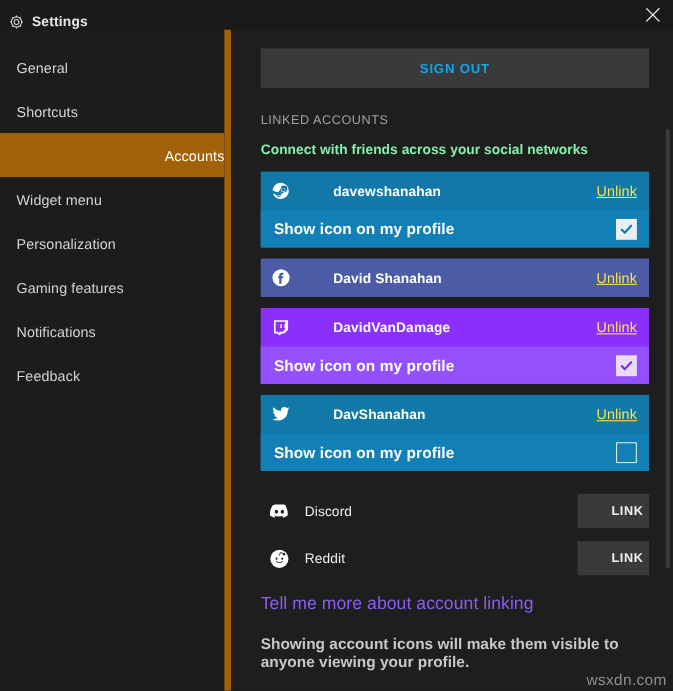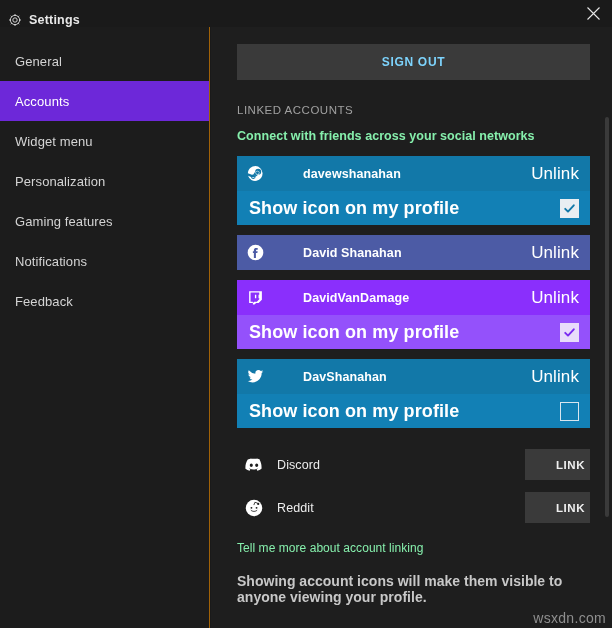--- a/index.html
+++ b/index.html
@@ -26,45 +26,45 @@
     position: absolute; right: 0; top: 0; width: 38px; height: 27px;
     display: flex; align-items: center; justify-content: center;
     cursor: pointer;
   }
   .close-btn svg { display: block; }
 
   
   .sidebar {
     position: absolute; top: 27px; left: 0; width: 210px; height: 601px;
     background: #1c1c1c;
-    border-right: 1px solid #a16207;
+    border-right: 6px solid #a16207;
     padding-top: 14px;
   }
   .side-item {
     height: 40px; display: flex; align-items: center;
     padding-left: 15px;
     font-size: 13px; color: #d4d4d4;
     cursor: pointer;
     letter-spacing: .1px;
   }
-  .side-item.active { background: #6d28d9; color: #ffffff; }
+  .side-item.active { background: #a16207; color: #ffffff; justify-content: flex-end; }
 
   
   .main {
     position: absolute; top: 27px; left: 211px; width: 401px; height: 601px;
     background: #1e1e1e;
     overflow: hidden;
   }
   .content { padding: 17px 27px 0 26px; width: 401px; }
 
   .signout-btn {
     width: 353px; height: 36px;
     background: #3a3a3a;
     border: none;
-    color: #7dd3fc;
+    color: #0ea5e9;
     font-family: "Liberation Sans", sans-serif;
     font-size: 12px; font-weight: 700; letter-spacing: .7px;
     cursor: pointer;
     display: flex; align-items: center; justify-content: center;
   }
 
   .section-label {
     margin-top: 24px;
     font-size: 11.5px; color: #a0a0a0; letter-spacing: .5px;
   }
@@ -82,28 +82,28 @@
     gap: 28px;
   }
   .card-name-row { justify-content: flex-start; }
   .brand-icon { width: 17px; height: 17px; flex: 0 0 17px; display: block; }
   .card-username {
     margin-left: 11px;
     font-size: 12.5px; color: #ffffff; font-weight: 700; letter-spacing: .1px;
   }
   .unlink {
     margin-left: auto;
-    font-size: 17px; color: #ffffff; cursor: pointer; letter-spacing: .1px;
+    font-size: 13px; color: #fde047; cursor: pointer; letter-spacing: .1px; text-decoration: underline;
   }
   .card-toggle-row {
     height: 34px; display: flex; align-items: center;
     padding: 0 11px 0 12px;
   }
   .toggle-label {
-    font-size: 18px; color: #ffffff; font-weight: 700; letter-spacing: .1px;
+    font-size: 14px; color: #ffffff; font-weight: 700; letter-spacing: .1px;
   }
   .checkbox {
     margin-left: auto;
     width: 19px; height: 19px;
     display: flex; align-items: center; justify-content: center;
     cursor: pointer;
   }
   .checkbox.checked { background: #e9eef2; }
   .checkbox.unchecked { background: transparent; border: 1.5px solid #d8e6ef; }
   .checkbox svg { display: block; }
@@ -124,21 +124,21 @@
     background: #3a3a3a; border: none;
     color: #f0f0f0;
     font-family: "Liberation Sans", sans-serif;
     font-size: 11.5px; font-weight: 700; letter-spacing: .6px;
     cursor: pointer;
     display: flex; align-items: center; justify-content: center; padding-left: 26px;
   }
 
   .help-link {
     margin-top: 12px;
-    font-size: 12px; color: #86efac; cursor: pointer; letter-spacing: .05px;
+    font-size: 16px; color: #8b5cf6; cursor: pointer; letter-spacing: .05px;
   }
   .footnote {
     margin-top: 18px;
     font-size: 14px; color: #c8c8c8; font-weight: 700; letter-spacing: .02px;
   }
 
   
   .scrollbar-track {
     position: absolute; top: 27px; right: 0; width: 11px; height: 601px;
     background: #1e1e1e;
@@ -173,20 +173,23 @@
   <div class="close-btn">
     <svg width="15" height="15" viewBox="0 0 15 15" stroke="#e6e6e6" stroke-width="1.1">
       <path d="M1.5 1.5 L13.5 13.5 M13.5 1.5 L1.5 13.5"></path>
     </svg>
   </div>
 </div>
 
 <div class="sidebar">
   <div class="side-item">
     <span>General</span>
+  </div>
+  <div class="side-item">
+    <span>Shortcuts</span>
   </div>
   <div class="side-item active">
     <span>Accounts</span>
   </div>
   <div class="side-item">
     <span>Widget menu</span>
   </div>
   <div class="side-item">
     <span>Personalization</span>
   </div>

